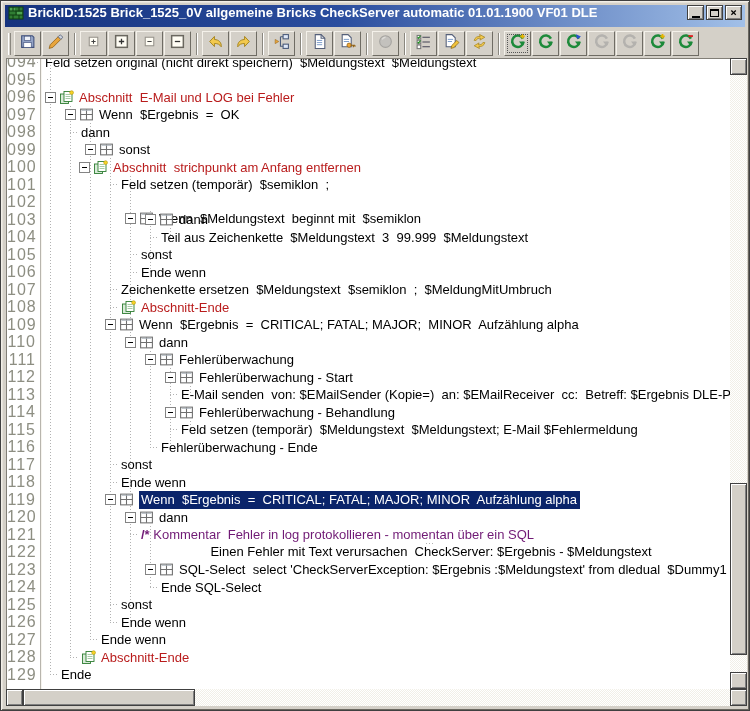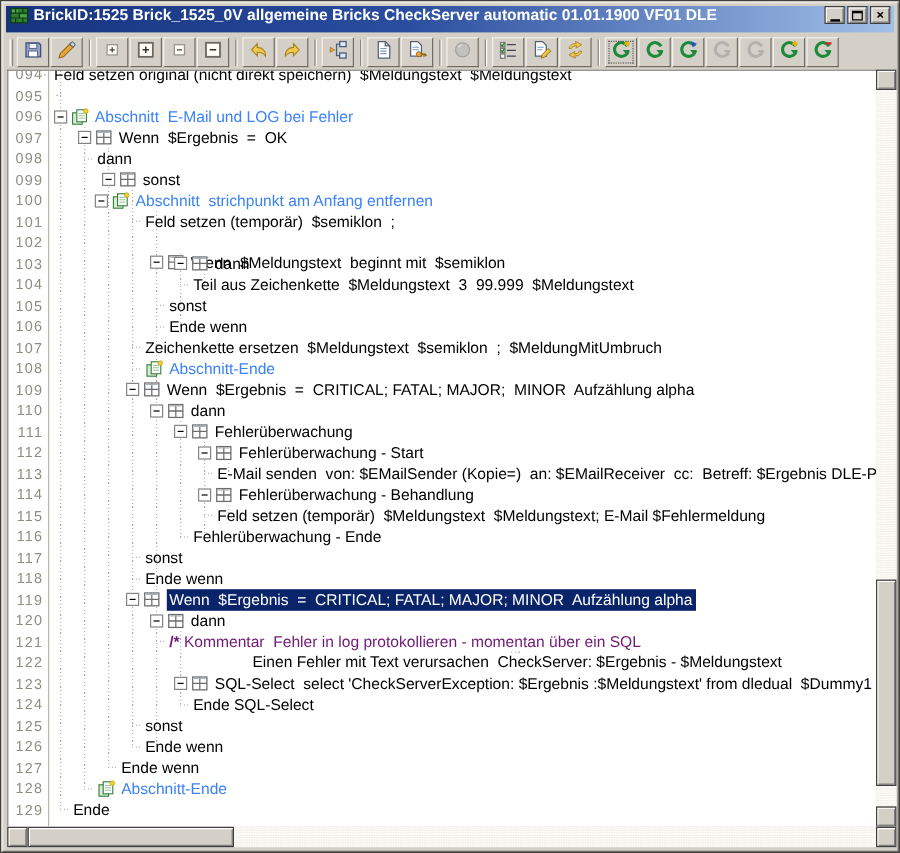--- a/index.html
+++ b/index.html
@@ -34,32 +34,32 @@
   .tbtn.disabled svg { filter:grayscale(1) opacity(.55); }
   .tbtn.selected { outline:1px dotted #555; outline-offset:-4px; }
   
   .content { position:absolute; left:5px; top:57px; width:726px; height:631px; background:#fff;
              border-left:1px solid #827f77; border-top:1px solid #827f77; overflow:hidden; }
   .gutter-line1 { position:absolute; left:33px; top:0; bottom:0; width:1px; background:#b8b5ad; }
   .gutter-line2 { position:absolute; left:34px; top:0; bottom:0; width:1px; background:#f6f4ef; }
   .guide { position:absolute; width:1px;
            background:repeating-linear-gradient(to bottom,#b2b2b2 0 1px,transparent 1px 3px); }
   .trow { position:absolute; left:0; width:100%; height:18px; display:flex; align-items:center; white-space:nowrap; }
-  .tnum { position:absolute; left:0; width:29px; text-align:right; font-size:12px; color:#8d8e82;
+  .tnum { position:absolute; left:0; width:29px; text-align:right; font-size:16px; color:#8d8e82;
           font-family:"Liberation Sans",sans-serif; letter-spacing:1px; }
   .tbody { position:absolute; top:0; height:100%; left:0; right:0; display:flex; align-items:center; }
   .stub { width:9px; height:1px; flex:0 0 auto; margin-right:2px;
           background:repeating-linear-gradient(to right,#b2b2b2 0 1px,transparent 1px 3px); }
   .expander { width:11px; height:11px; flex:0 0 auto; background:#fff; border:1px solid #848484;
               position:relative; margin-right:3px; cursor:pointer; }
   .expander::after { content:""; position:absolute; left:2px; top:4px; width:5px; height:1px; background:#000; }
   .nicon { width:15px; height:15px; flex:0 0 auto; margin-right:5px; }
   .nicon svg { width:15px; height:15px; display:block; }
   .ttext { font-size:13px; color:#000; white-space:pre; }
-  .ttext.red { color:#3b82f6; }
+  .ttext.red { color:#b91c1c; }
   .ttext.blue { color:#701a75; }
   .ttext .cpre { font-weight:bold; }
   .ttext.sel { background:#0a246a; color:#fff; padding:1px 3px 2px 2px; }
   
   .vscroll { position:absolute; right:2px; top:57px; width:17px; height:631px;
              background:#f1efe7;
              background-image:conic-gradient(#fff 25%,transparent 0 50%,#fff 0 75%,transparent 0);
              background-size:2px 2px; }
   .hscroll { position:absolute; left:5px; right:2px; top:688px; height:17px;
              background:#f1efe7;

